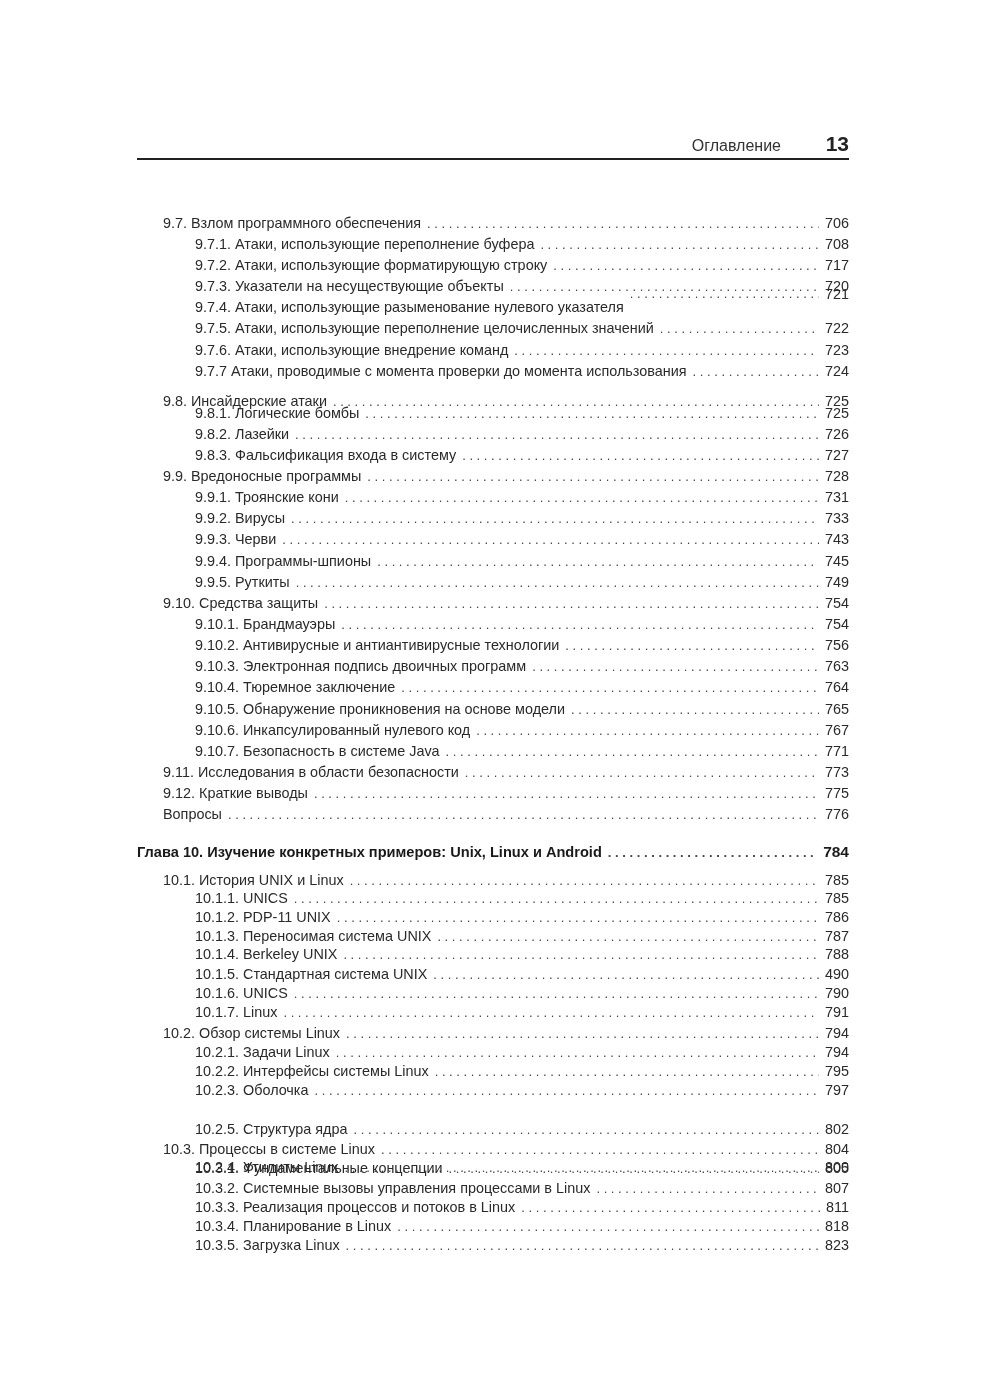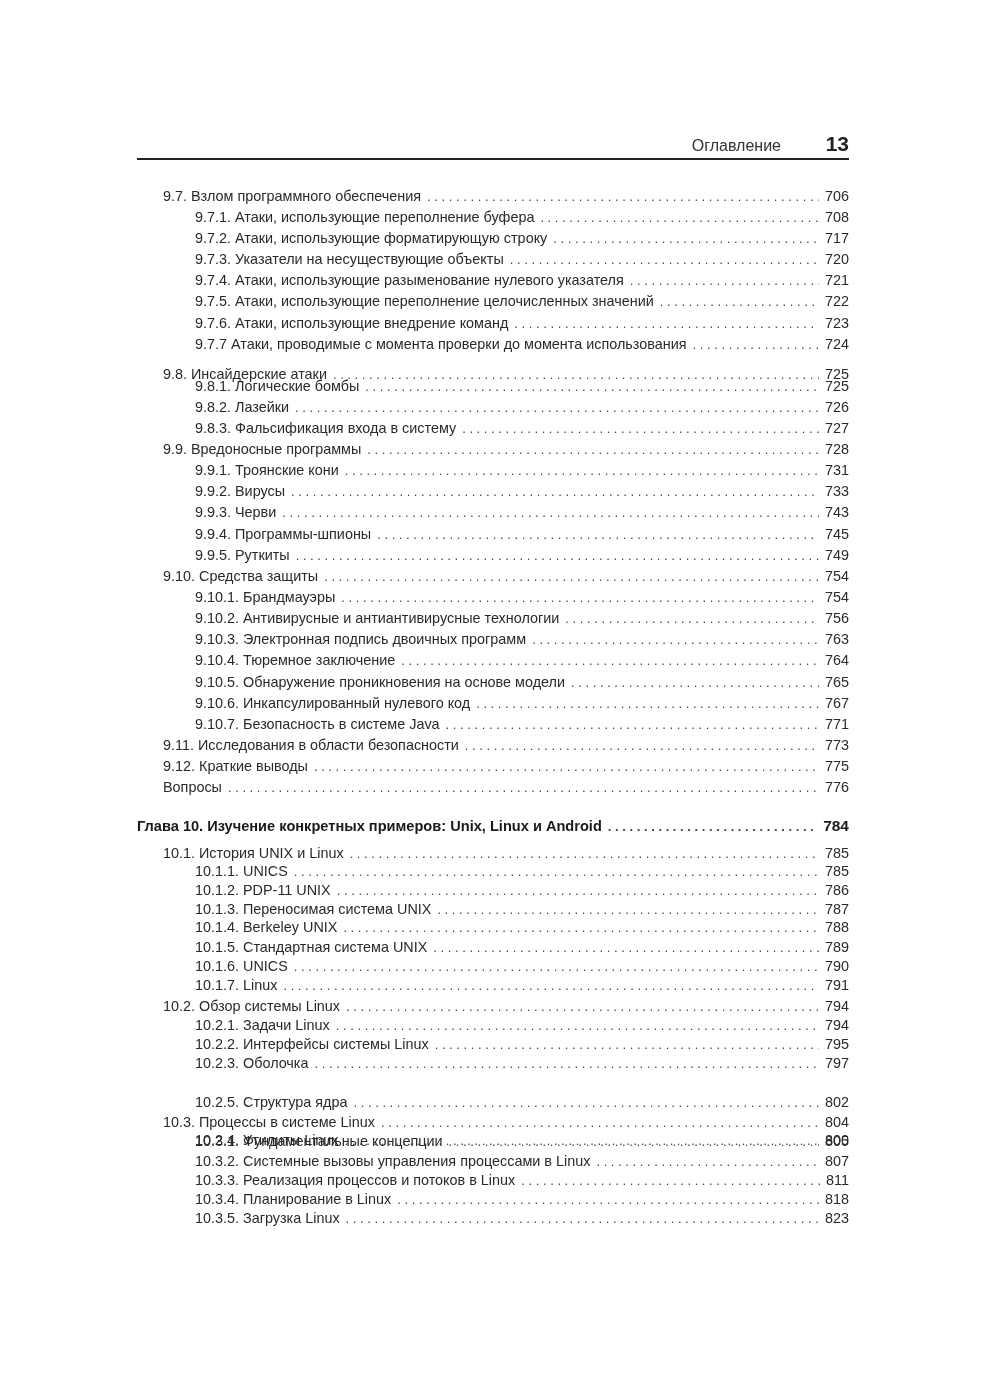--- a/index.html
+++ b/index.html
@@ -4,21 +4,21 @@
 <style>
   html, body { margin: 0; padding: 0; background: #ffffff; }
   body { width: 1000px; height: 1377px; position: relative; overflow: hidden;
          font-family: "Liberation Sans", sans-serif; color: #2a2a2a; }
   .header { position: absolute; left: 137px; top: 128px; width: 712px; height: 30px; }
   .header .title { position: absolute; right: 68px; top: 9px; font-size: 16px; color: #333; }
   .header .pagenum { position: absolute; right: 0; top: 4px; font-size: 21px; font-weight: bold; color: #222; }
   .rule { position: absolute; left: 137px; top: 158px; width: 712px; height: 2px; background: #222; }
   .toc { position: absolute; left: 0; top: 0; width: 1000px; }
   .row { position: absolute; display: flex; align-items: baseline; right: 151px; font-size: 14.4px; white-space: nowrap; }
-  .row .label { flex: 0 0 auto; padding-right: 6px; }
+  .row .label { flex: 0 0 auto; padding-right: 6px; margin-top: 27px; }
   .row .leader { flex: 1 1 auto; overflow: hidden; color: #444; letter-spacing: 3.1px; font-size: 13px; }
   .row .leader::before { content: ". . . . . . . . . . . . . . . . . . . . . . . . . . . . . . . . . . . . . . . . . . . . . . . . . . . . . . . . . . . . . . . . . . . . . . . . . . . . . . . . . . . . . . . . . . . . . . . . . . . . . . . . . . . . . . . . . . . . . . . . . . . . . . . . . . . . . . . . . . . . . . . . . . . . . . . . . . . . . . . . . . . . . . . . . . . . . . . . . . . . . . . . . . ."; letter-spacing: 0; }
   .row .page { flex: 0 0 auto; padding-left: 6px; }
   .lvl0 { left: 163px; }
   .lvl1 { left: 195px; }
   .chapter { left: 137px; right: 151px; font-weight: bold; font-size: 14.6px; color: #1a1a1a; }
   .chapter .leader { font-weight: bold; letter-spacing: 4px; }
   .chapter .page { font-size: 15.5px; }
 </style>
 </head>
@@ -202,21 +202,21 @@
       <span class="page">787</span>
     </div>
     <div class="row lvl1" style="top: 919px;">
       <span class="label">10.1.4. Berkeley UNIX</span>
       <span class="leader"></span>
       <span class="page">788</span>
     </div>
     <div class="row lvl1" style="top: 939px;">
       <span class="label">10.1.5. Стандартная система UNIX</span>
       <span class="leader"></span>
-      <span class="page">789</span>
+      <span class="page">490</span>
     </div>
     <div class="row lvl1" style="top: 958px;">
       <span class="label">10.1.6. UNICS</span>
       <span class="leader"></span>
       <span class="page">790</span>
     </div>
     <div class="row lvl1" style="top: 977px;">
       <span class="label">10.1.7. Linux</span>
       <span class="leader"></span>
       <span class="page">791</span>

